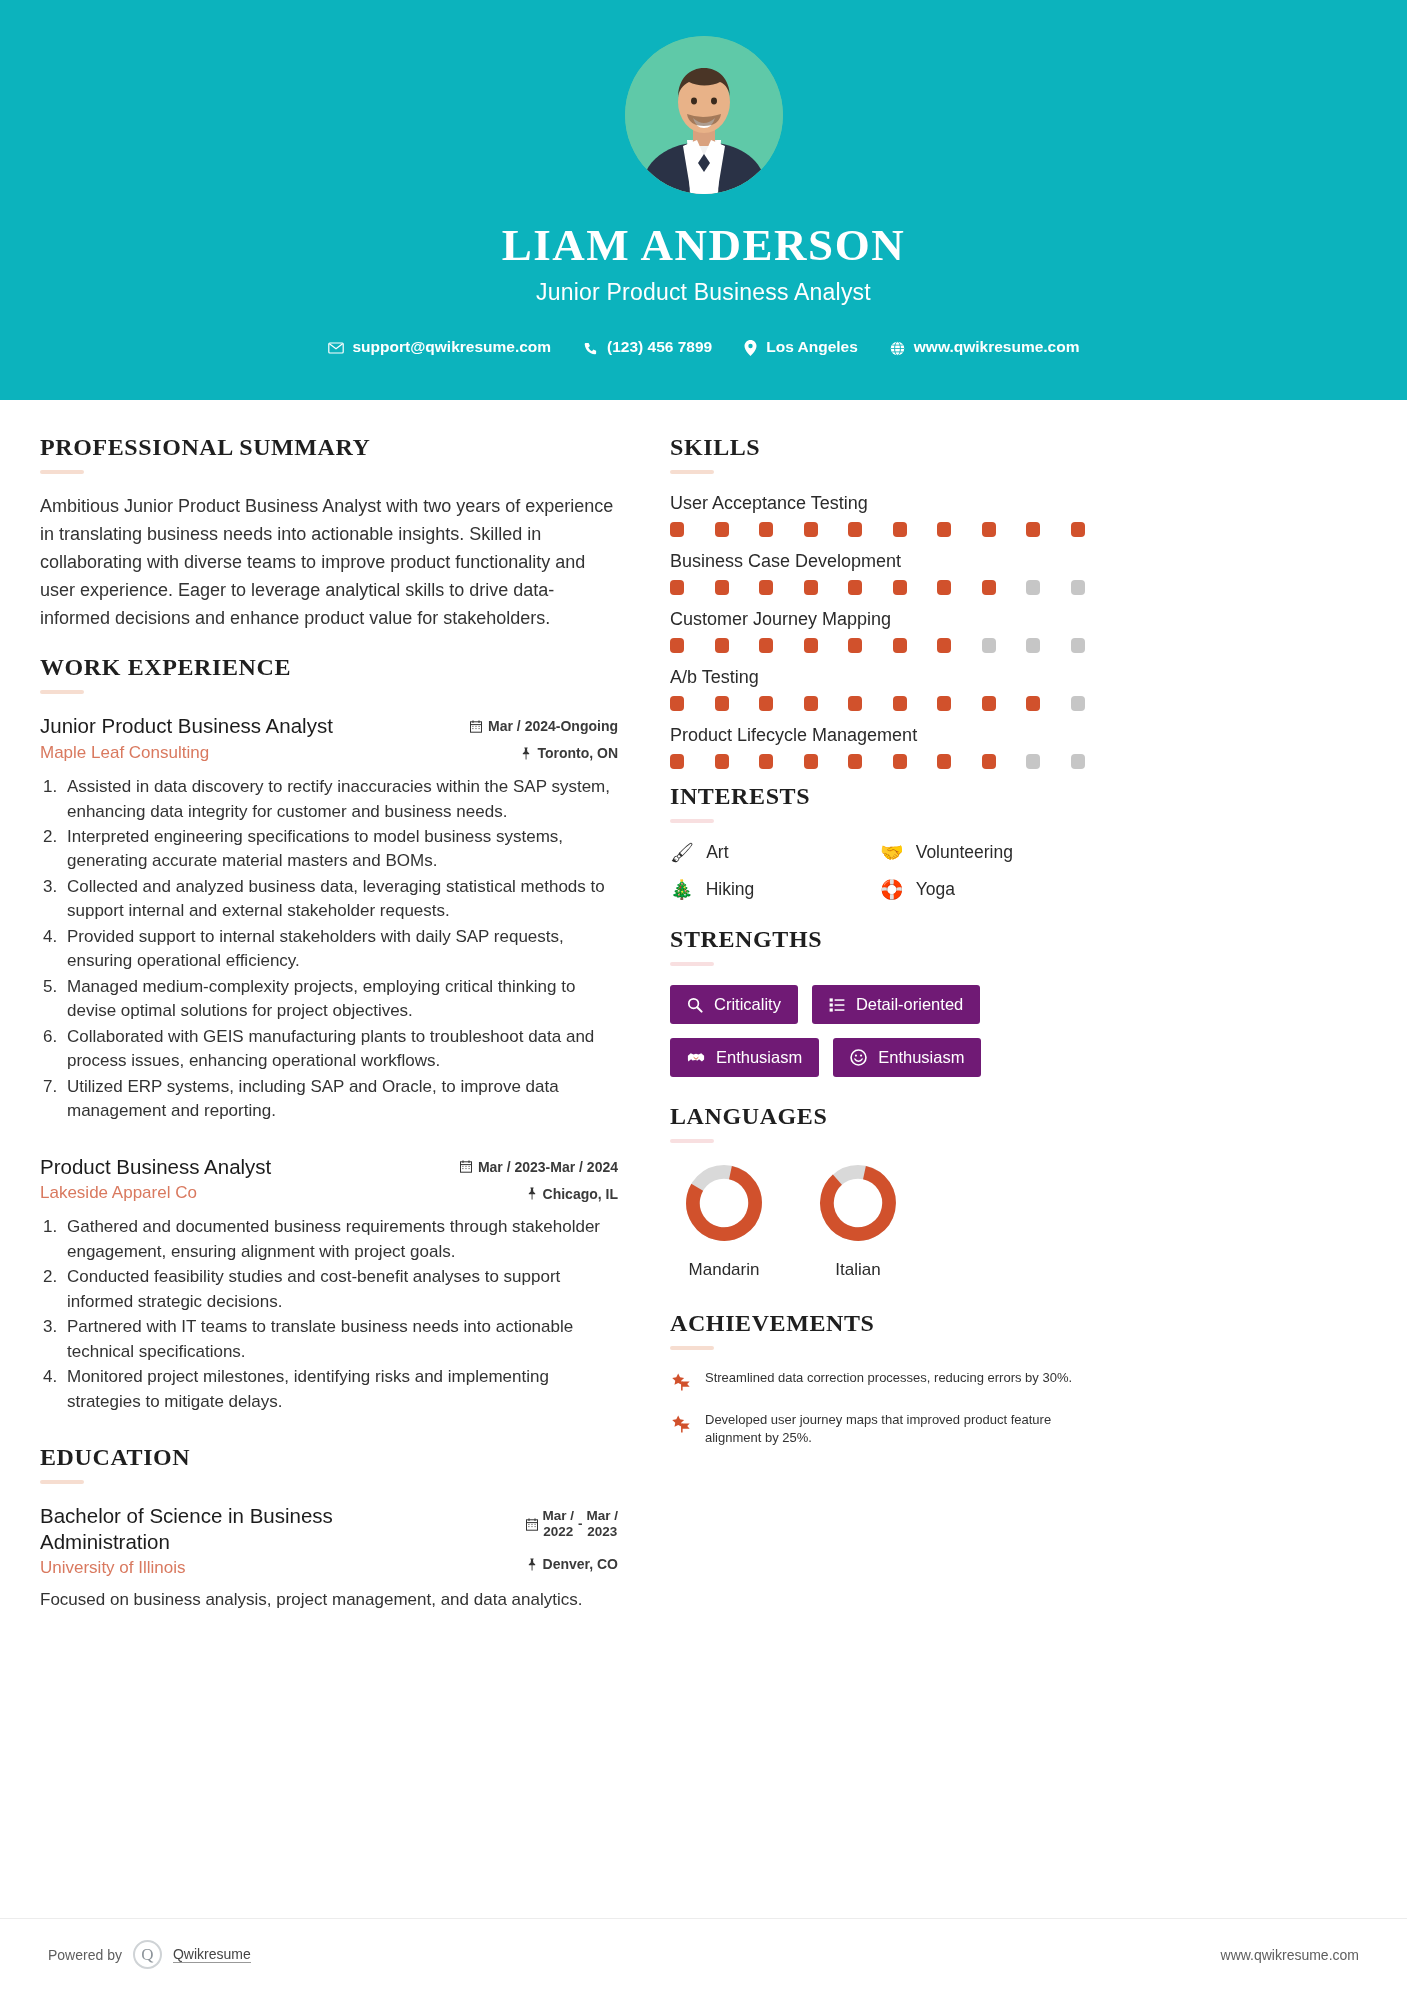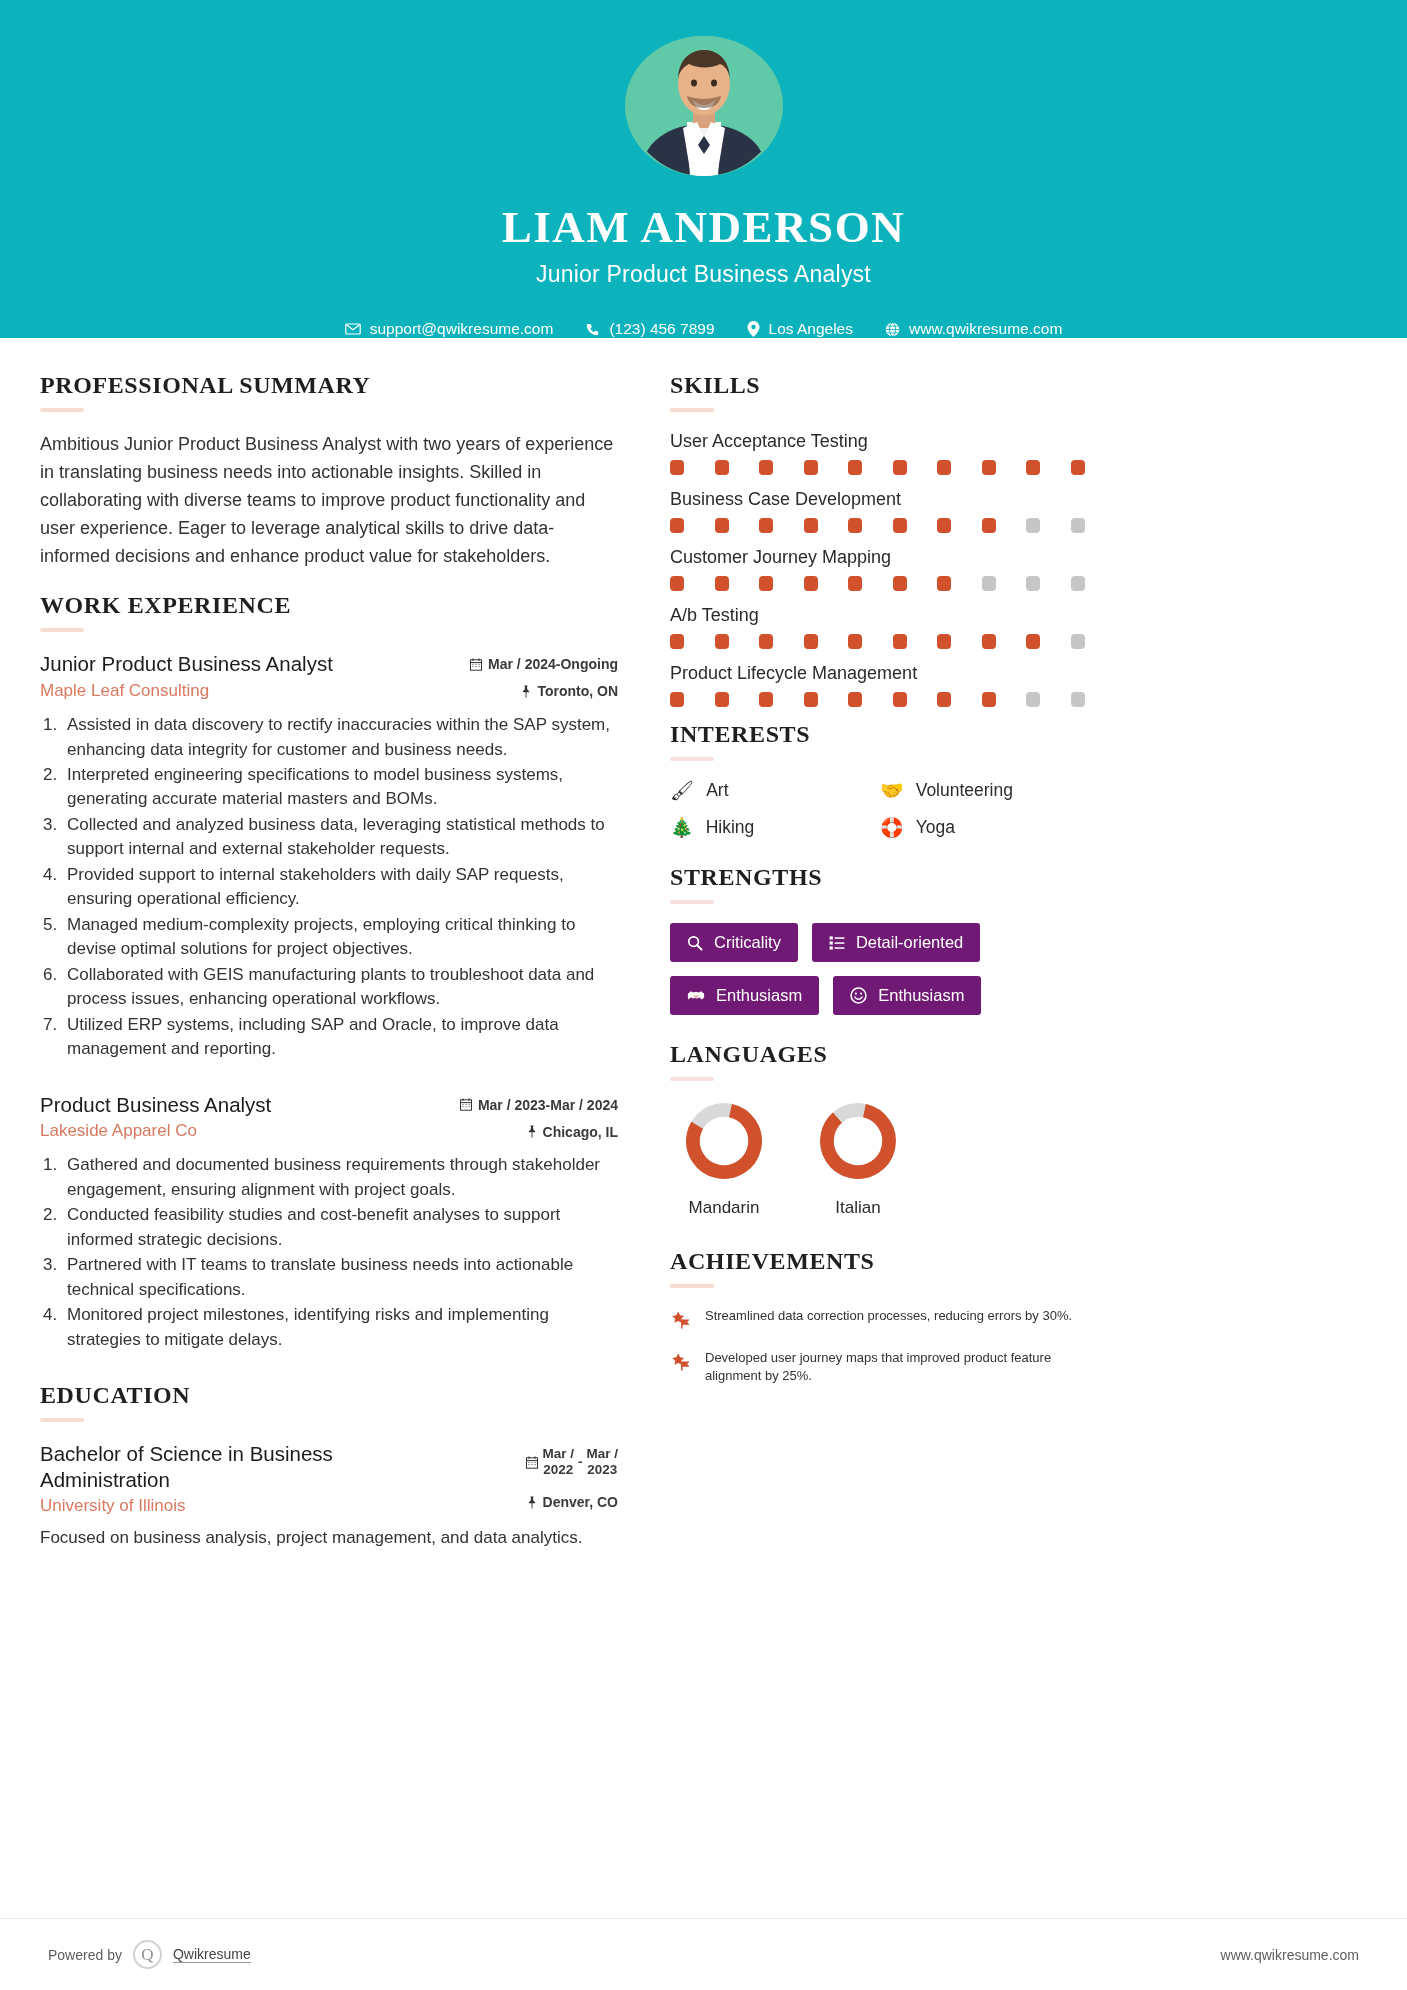--- a/index.html
+++ b/index.html
@@ -8,21 +8,21 @@
     font-family: "Liberation Sans", sans-serif;
     background: #ffffff;
     color: #2f2f2f;
     position: relative;
     overflow: hidden;
   }
 
   
   .header {
     background: #0cb3bd;
-    height: 338px;
+    height: 400px;
     width: 100%;
     display: flex;
     flex-direction: column;
     align-items: center;
     padding-top: 36px;
     position: relative;
   }
   .avatar-wrap {
     width: 158px;
     height: 158px;
@@ -54,24 +54,25 @@
   .contact-bar {
     margin-top: 32px;
     display: flex;
     align-items: center;
     gap: 0px;
     color: #ffffff;
     font-size: 15.5px;
   }
   .contact-item {
     display: flex;
-    align-items: center;
+    align-items: flex-end;
     gap: 9px;
     padding: 0 16px;
     white-space: nowrap;
+    font-weight: bold;
   }
   .contact-item svg { display: block; flex: none; }
 
   
   .content {
     display: flex;
     padding: 0 40px;
     gap: 0;
     height: 1520px;
   }

